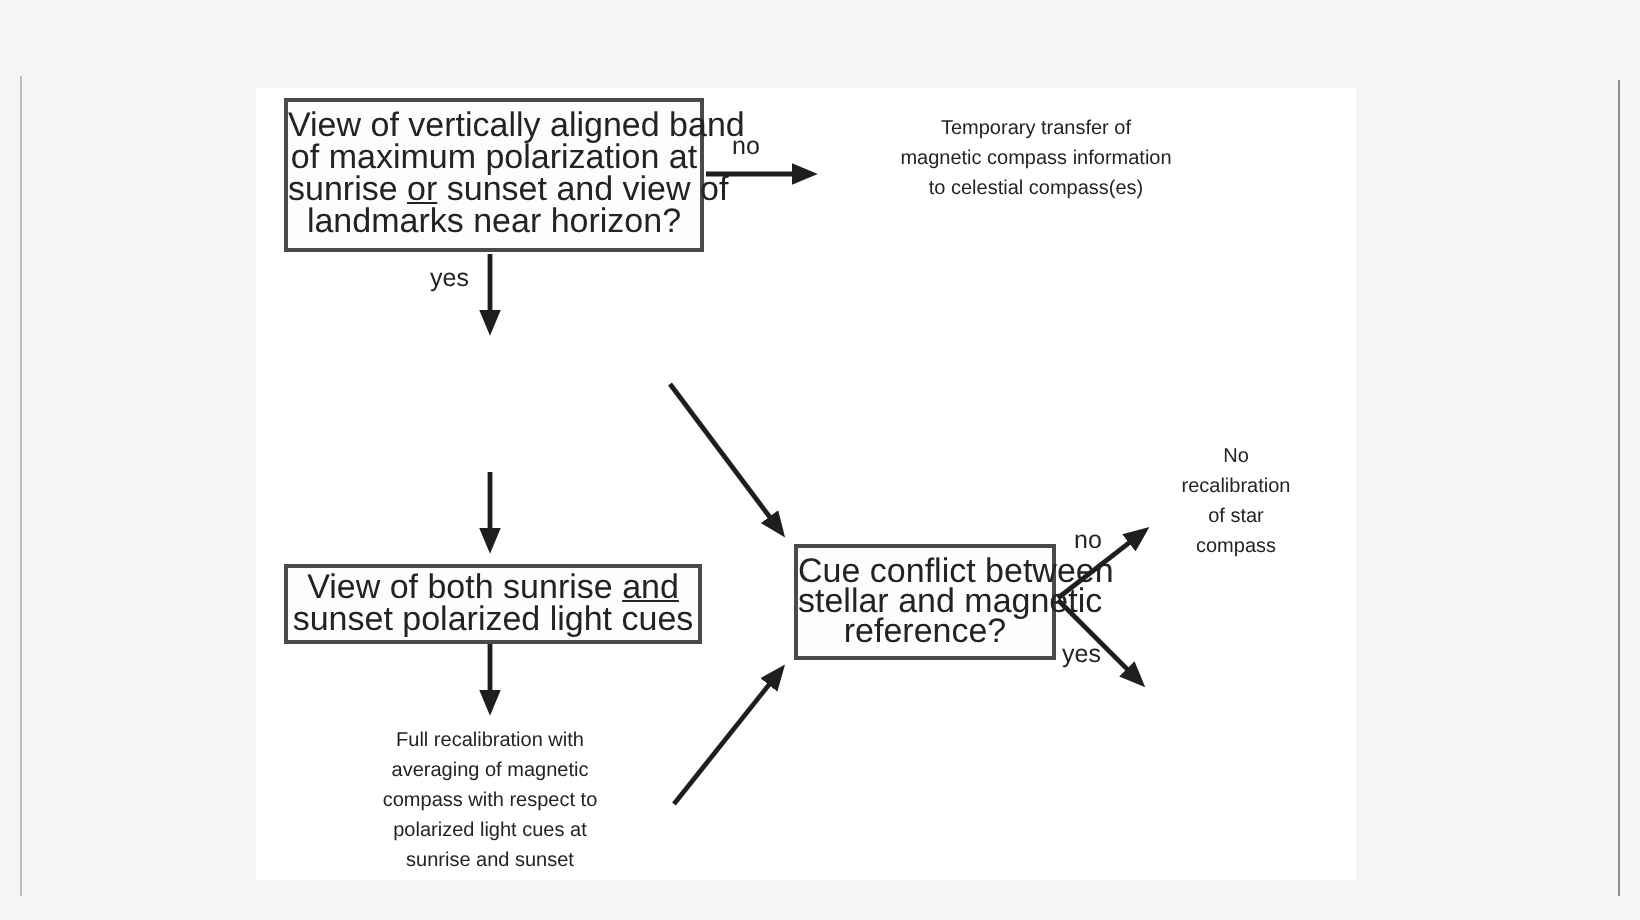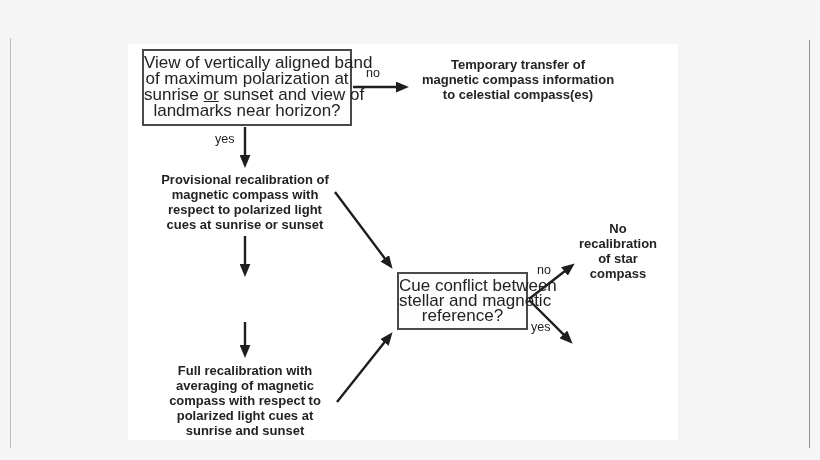--- a/index.html
+++ b/index.html
@@ -9,21 +9,21 @@
     font-family:"Liberation Sans","DejaVu Sans",sans-serif;
     color:#232323;
   }
   .panel { position:absolute; background:#ffffff; }
   .edge-line { position:absolute; width:1px; }
   .node { position:absolute; text-align:center; white-space:nowrap; }
   .qbox {
     border:2px solid #4a4a4a; background:#fdfdfd;
     font-size:17px; line-height:16px; box-sizing:border-box;
   }
-  .action { font-weight:bold; font-size:13px; line-height:15px; }
+  .action { font-weight:normal; font-size:10px; line-height:15px; }
   .lbl { position:absolute; font-size:12.5px; line-height:14px; }
   u { }
   svg.arrows { position:absolute; left:0; top:0; }
   svg.arrows line { stroke:#1e1e1e; stroke-width:2.4; }
 </style>
 </head>
 <body>
 
 <div class="stage">
 
@@ -49,22 +49,22 @@
   </svg>
 
   <div class="node qbox" style="left:142px; top:49px; width:210px; height:77px; padding-top:4px;">View of vertically aligned band<br>of maximum polarization at<br>sunrise <u>or</u> sunset and view of<br>landmarks near horizon?</div>
 
   <div class="lbl" style="left:366px; top:66px;">no</div>
 
   <div class="node action" style="left:413px; top:57px; width:210px;">Temporary transfer of<br>magnetic compass information<br>to celestial compass(es)</div>
 
   <div class="lbl" style="left:215px; top:132px;">yes</div>
 
-  <div class="node action" style="left:150px; top:172px; width:190px;">Provisional recalibration of<br>magnetic compass with<br>respect to polarized light<br>cues at sunrise or sunset</div>
 
+  <div class="node qbox" style="left:142px; top:282px; width:209px; height:40px; padding-top:2px;">View of both sunrise <u>and</u><br>sunset polarized light cues</div>
 
   <div class="node qbox" style="left:397px; top:272px; width:131px; height:58px; padding-top:4px; line-height:15px;">Cue conflict between<br>stellar and magnetic<br>reference?</div>
 
   <div class="node action" style="left:152px; top:363px; width:186px;">Full recalibration with<br>averaging of magnetic<br>compass with respect to<br>polarized light cues at<br>sunrise and sunset</div>
 
   <div class="lbl" style="left:537px; top:263px;">no</div>
 
   <div class="lbl" style="left:531px; top:320px;">yes</div>
 
   <div class="node action" style="left:562px; top:221px; width:112px;">No<br>recalibration<br>of star<br>compass</div>

